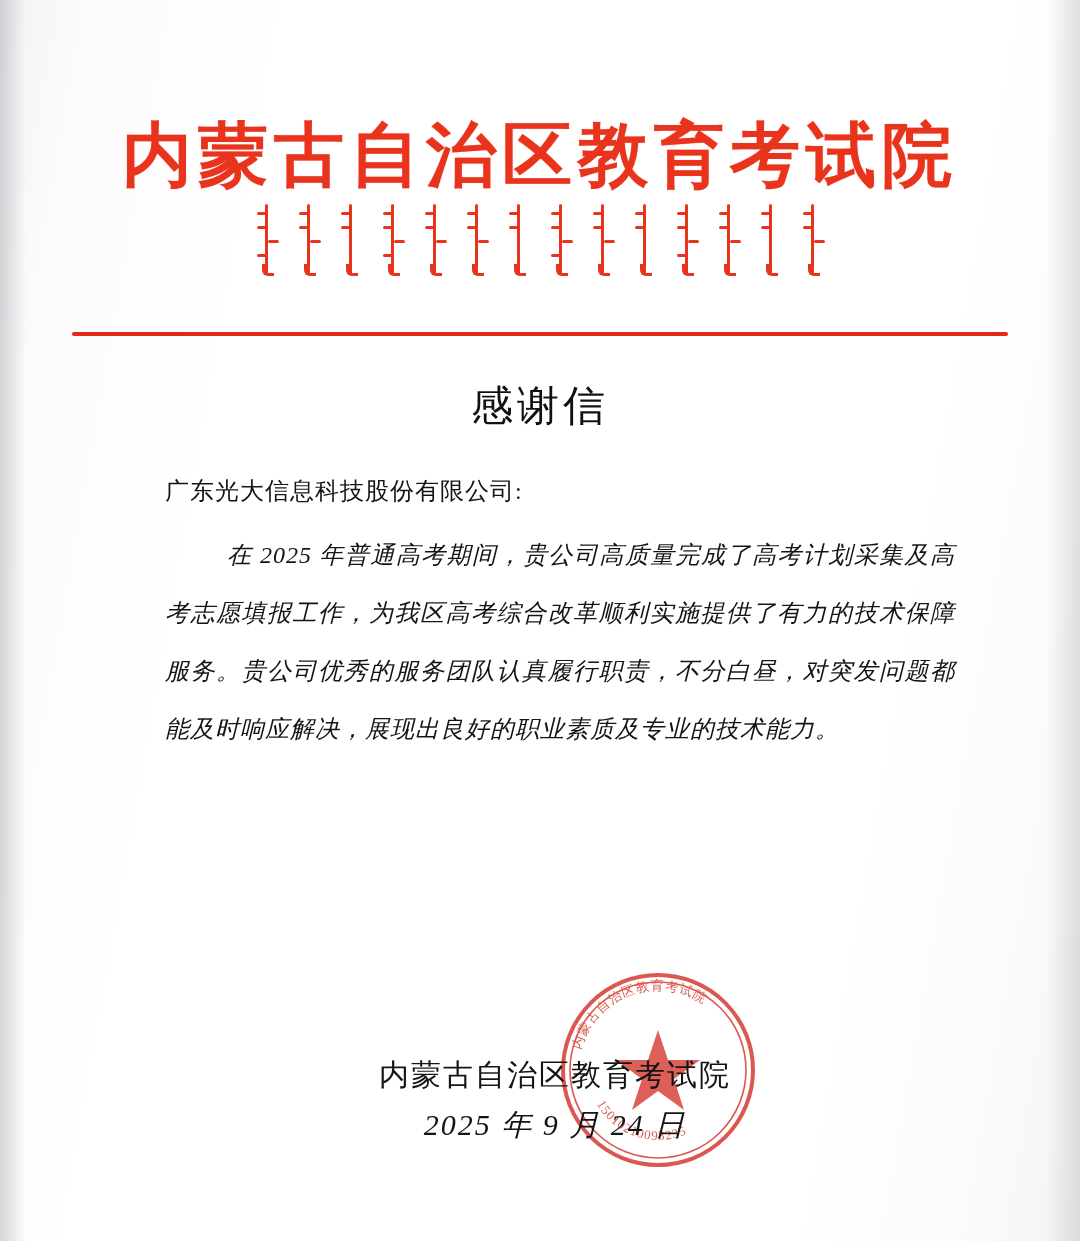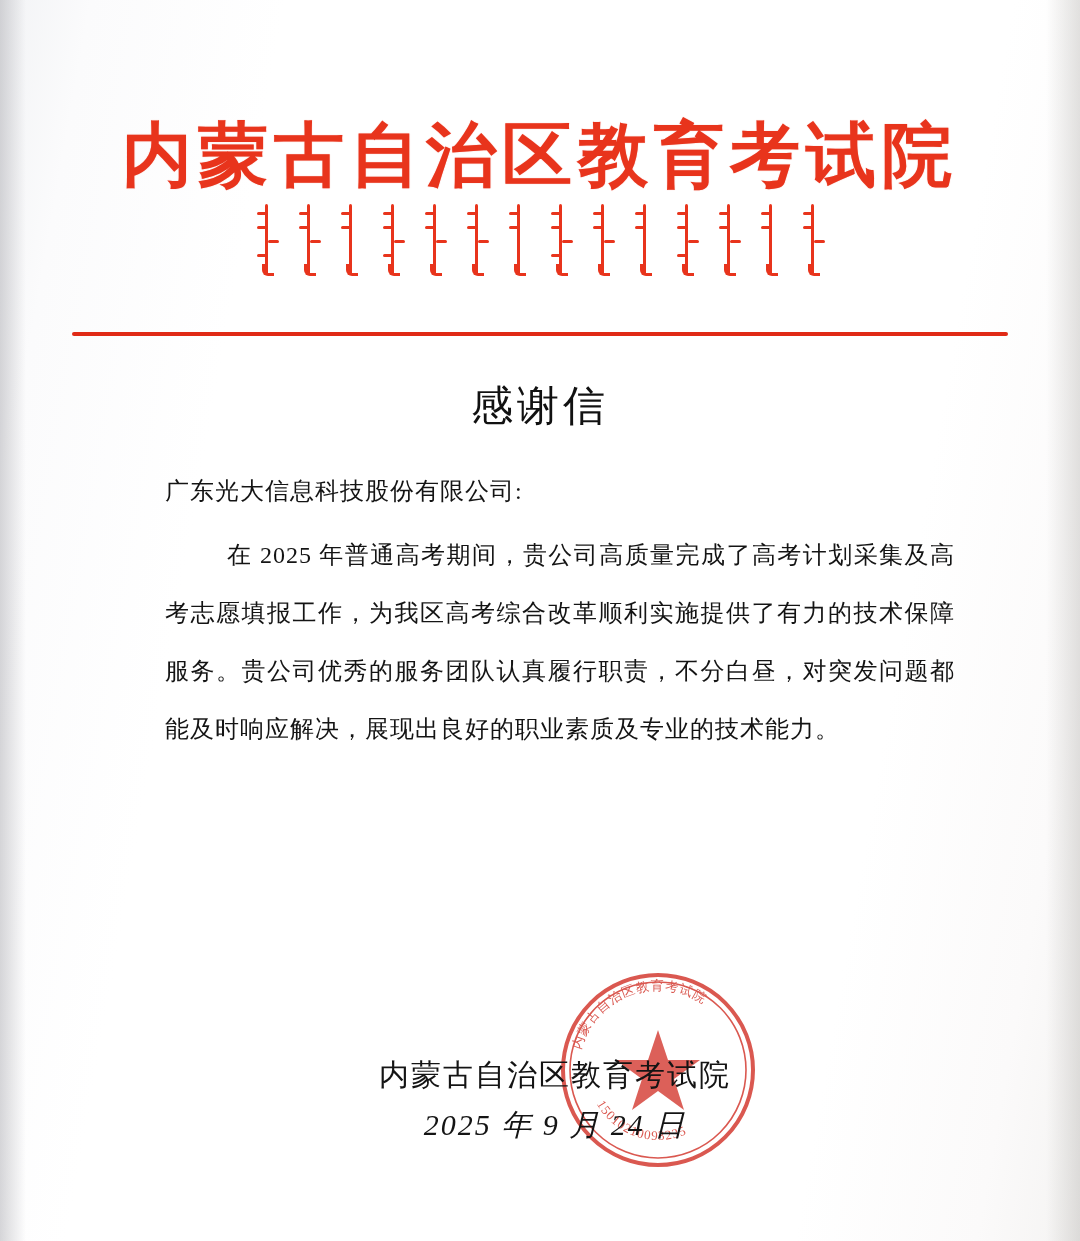--- a/index.html
+++ b/index.html
@@ -143,20 +143,21 @@
     line-height: 58px;
     letter-spacing: 1px;
   }
   .salutation {
     margin: 0 0 6px 0;
   }
   .para {
     margin: 0;
     text-indent: 62px;
     text-align: justify;
+    font-style: italic;
   }
   .para + .para { margin-top: 2px; }
 
   .signature {
     position: absolute;
     top: 1050px;
     left: 0;
     width: 1080px;
     text-align: center;
     color: #141414;

